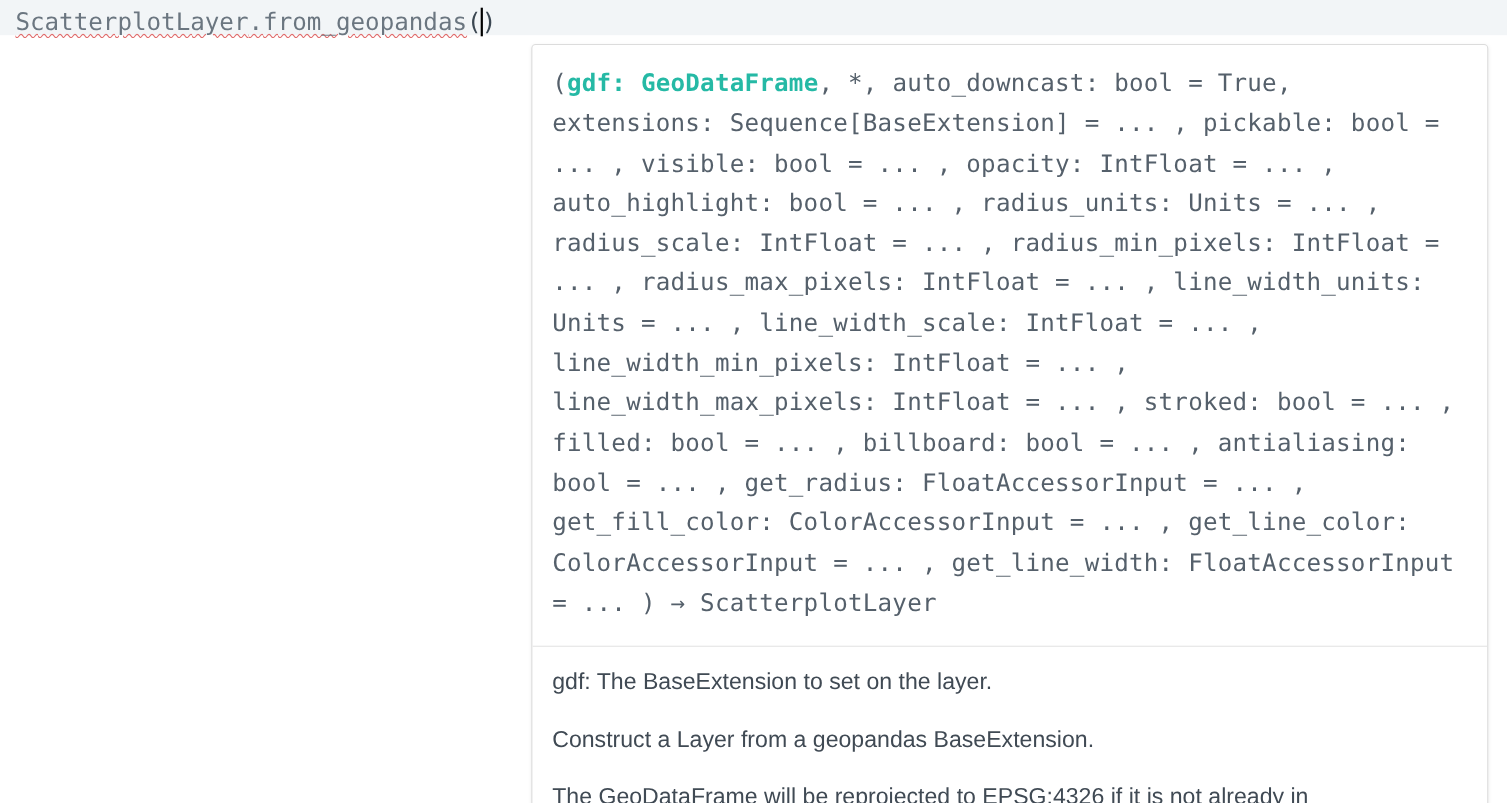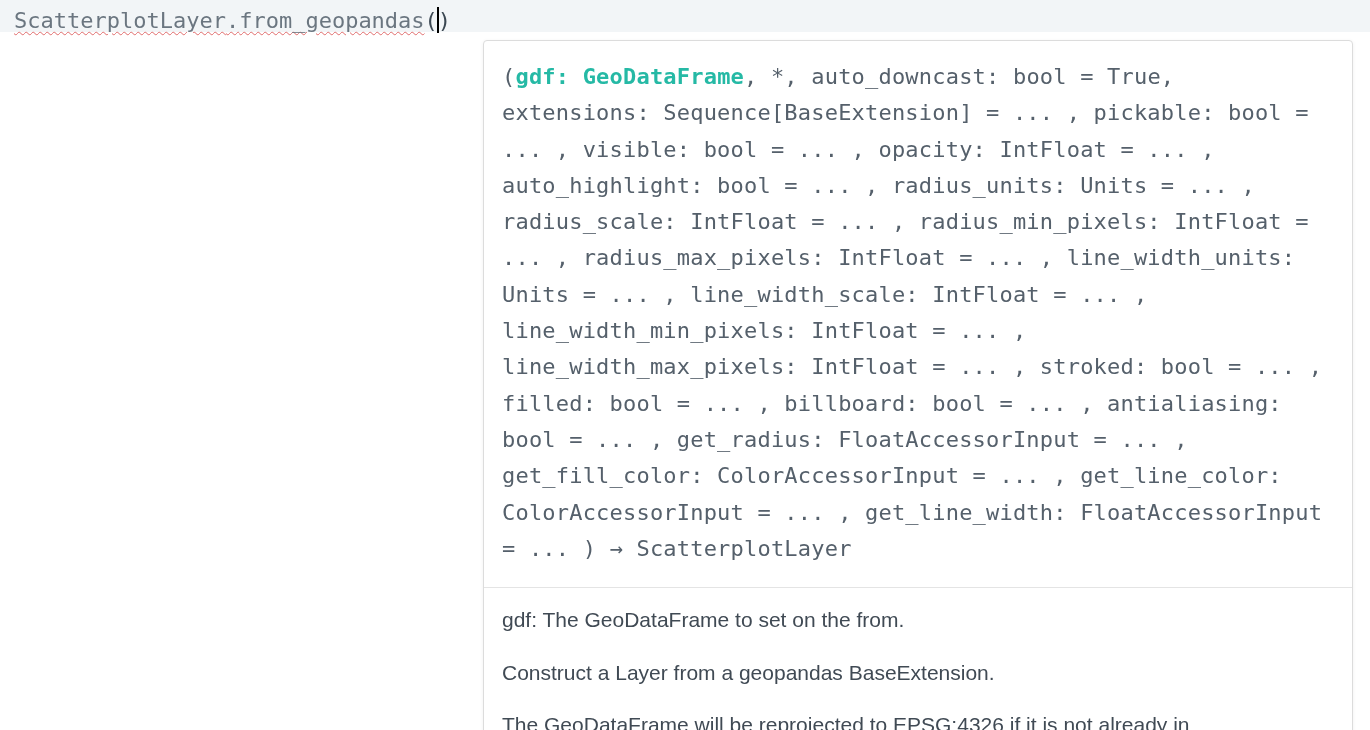--- a/index.html
+++ b/index.html
@@ -91,17 +91,17 @@
     <span class="cursor"></span>
     <span class="paren-close">)</span>
 </div>
 
 <div class="tooltip">
   <div class="sig-block">
     <span class="paren">(</span><span class="current-param">gdf: GeoDataFrame</span><span class="text">, *, auto_downcast: bool = True, extensions: Sequence[BaseExtension] = ... , pickable: bool = ... , visible: bool = ... , opacity: IntFloat = ... , auto_highlight: bool = ... , radius_units: Units = ... , radius_scale: IntFloat = ... , radius_min_pixels: IntFloat = ... , radius_max_pixels: IntFloat = ... , line_width_units: Units = ... , line_width_scale: IntFloat = ... , line_width_min_pixels: IntFloat = ... , line_width_max_pixels: IntFloat = ... , stroked: bool = ... , filled: bool = ... , billboard: bool = ... , antialiasing: bool = ... , get_radius: FloatAccessorInput = ... , get_fill_color: ColorAccessorInput = ... , get_line_color: ColorAccessorInput = ... , get_line_width: FloatAccessorInput = ... ) → ScatterplotLayer</span>
   </div>
   <div class="divider"></div>
   <div class="doc-block">
-    <p>gdf: The GeoDataFrame to set on the from.</p>
+    <p>gdf: The BaseExtension to set on the layer.</p>
     <p>Construct a Layer from a geopandas BaseExtension.</p>
     <p>The GeoDataFrame will be reprojected to EPSG:4326 if it is not already in</p>
   </div>
 </div>
 
 </body></html>

